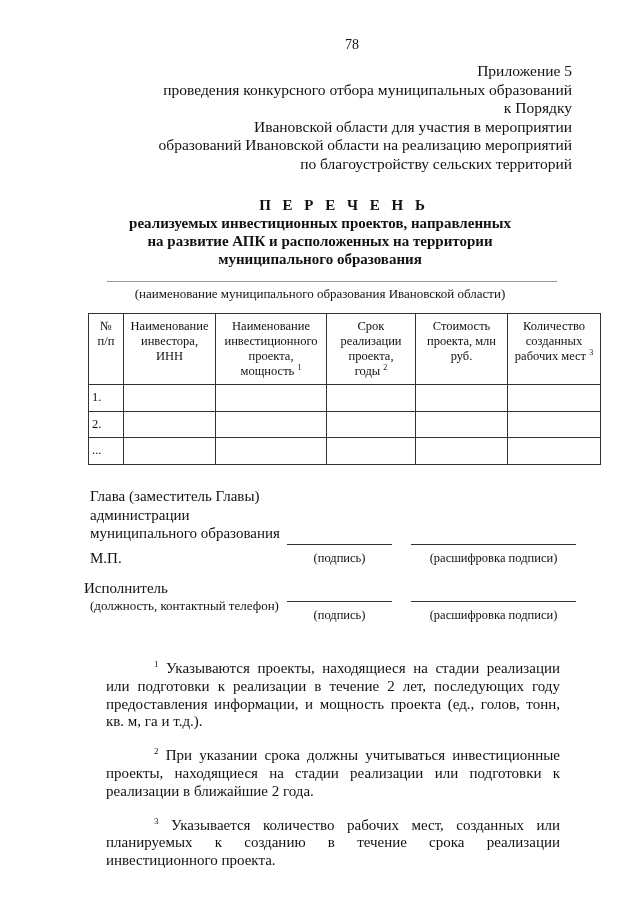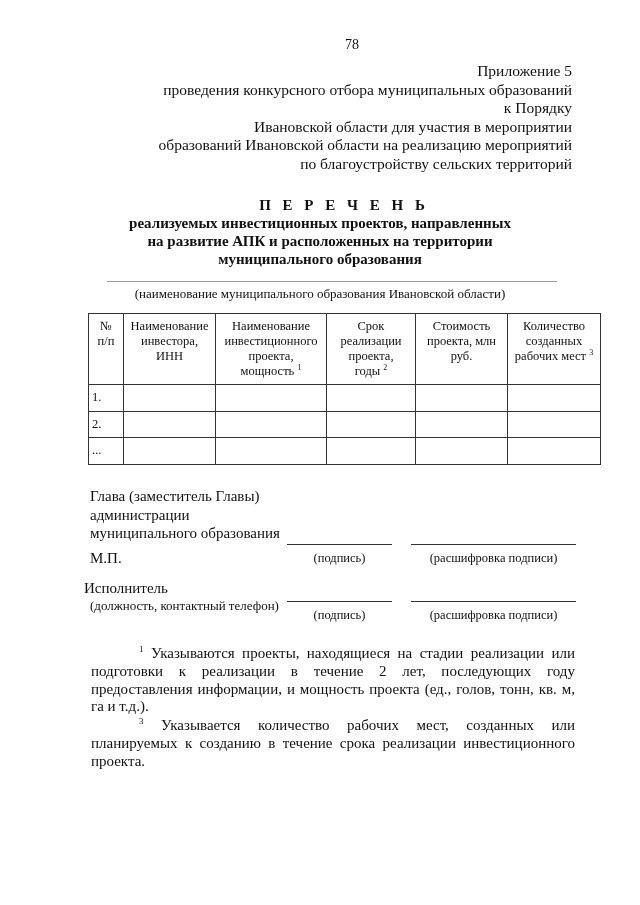--- a/index.html
+++ b/index.html
@@ -16,21 +16,21 @@
   table { position:absolute; left:88px; top:313px; border-collapse:collapse; font-size:12.5px; }
   th, td { border:1px solid #333; padding:0; vertical-align:top; font-weight:normal; }
   th { text-align:center; line-height:15px; padding-top:5px; height:65px; }
   td { height:25.5px; font-size:12.5px; padding-left:3px; vertical-align:middle; }
   sup { font-size:8px; vertical-align:super; line-height:0; }
   .c1{width:31px}.c2{width:88px}.c3{width:107px}.c4{width:85px}.c5{width:88px}.c6{width:89px}
   #signature { left:90px; top:487px; font-size:15px; line-height:18.5px; }
   .sig-line { position:absolute; height:0; border-top:1px solid #333; }
   .sig-cap { position:absolute; font-size:12.5px; text-align:center; }
   #footnotes { left:90px; width:486px; top:644px; font-size:15px; line-height:17.8px; text-align:justify; }
-  #footnotes p { margin:1px; text-indent:48px; }
+  #footnotes p { margin:16px; text-indent:48px; }
   #footnotes sup { font-size:9px; }
 </style>
 </head>
 <body>
 
 <div id="page-number" class="abs">78</div>
 
 <div id="appendix" class="abs">
   <div>Приложение 5</div>
   <div>проведения конкурсного отбора муниципальных образований</div>
@@ -128,14 +128,15 @@
 <div class="sig-cap" style="left:287px;width:105px;top:551px;">(подпись)</div>
 <div class="sig-cap" style="left:411px;width:165px;top:551px;">(расшифровка подписи)</div>
 
 <div class="sig-line" style="left:287px;width:105px;top:601px;"></div>
 <div class="sig-line" style="left:411px;width:165px;top:601px;"></div>
 <div class="sig-cap" style="left:287px;width:105px;top:608px;">(подпись)</div>
 <div class="sig-cap" style="left:411px;width:165px;top:608px;">(расшифровка подписи)</div>
 
 <div id="footnotes" class="abs">
   <p><sup>1</sup> <span>Указываются проекты, находящиеся на стадии реализации или подготовки к реализации в течение 2 лет, последующих году предоставления информации, и мощность проекта (ед., голов, тонн, кв. м, га и т.д.).</span></p>
+  <p><sup>2</sup> <span>При указании срока должны учитываться инвестиционные проекты, находящиеся на стадии реализации или подготовки к реализации в ближайшие 2 года.</span></p>
   <p><sup>3</sup> <span>Указывается количество рабочих мест, созданных или планируемых к созданию в течение срока реализации инвестиционного проекта.</span></p>
 </div>
 
 </body></html>

